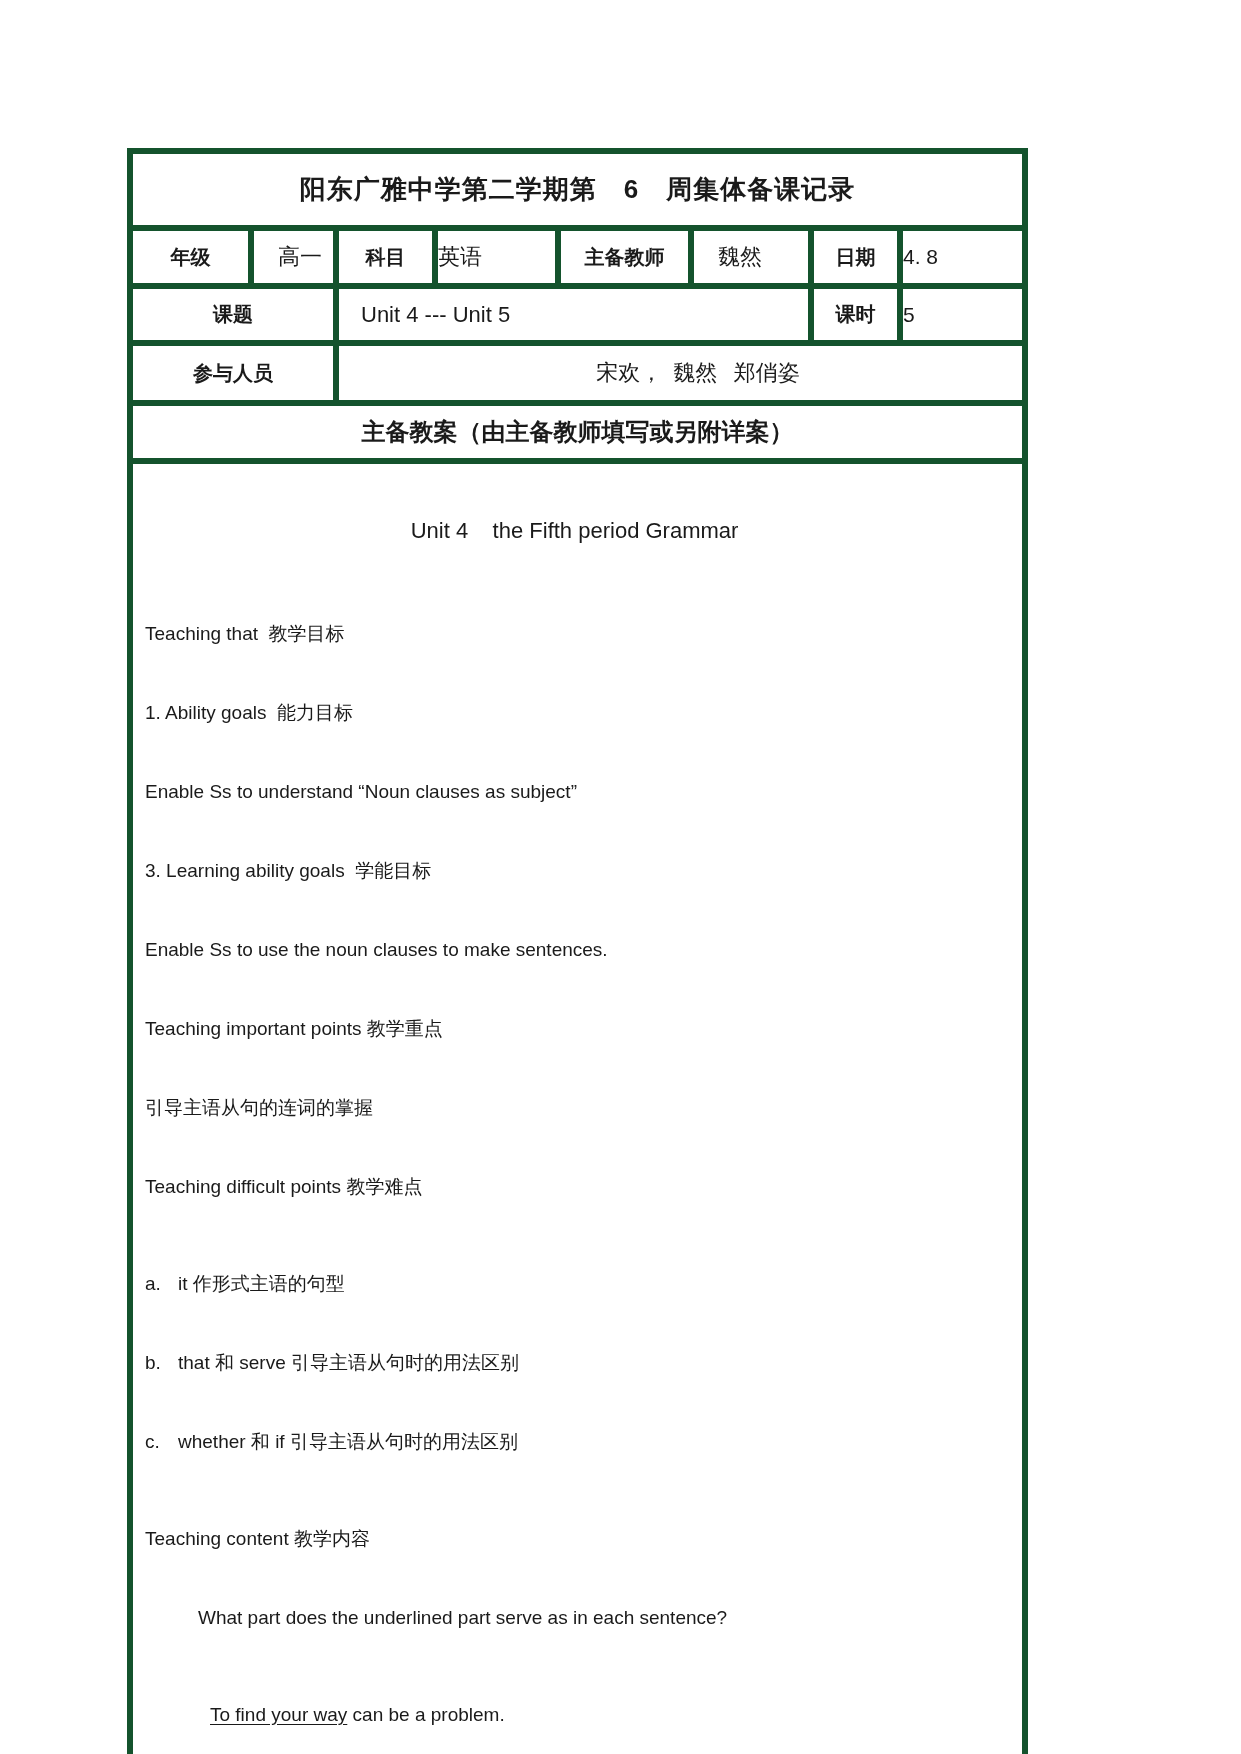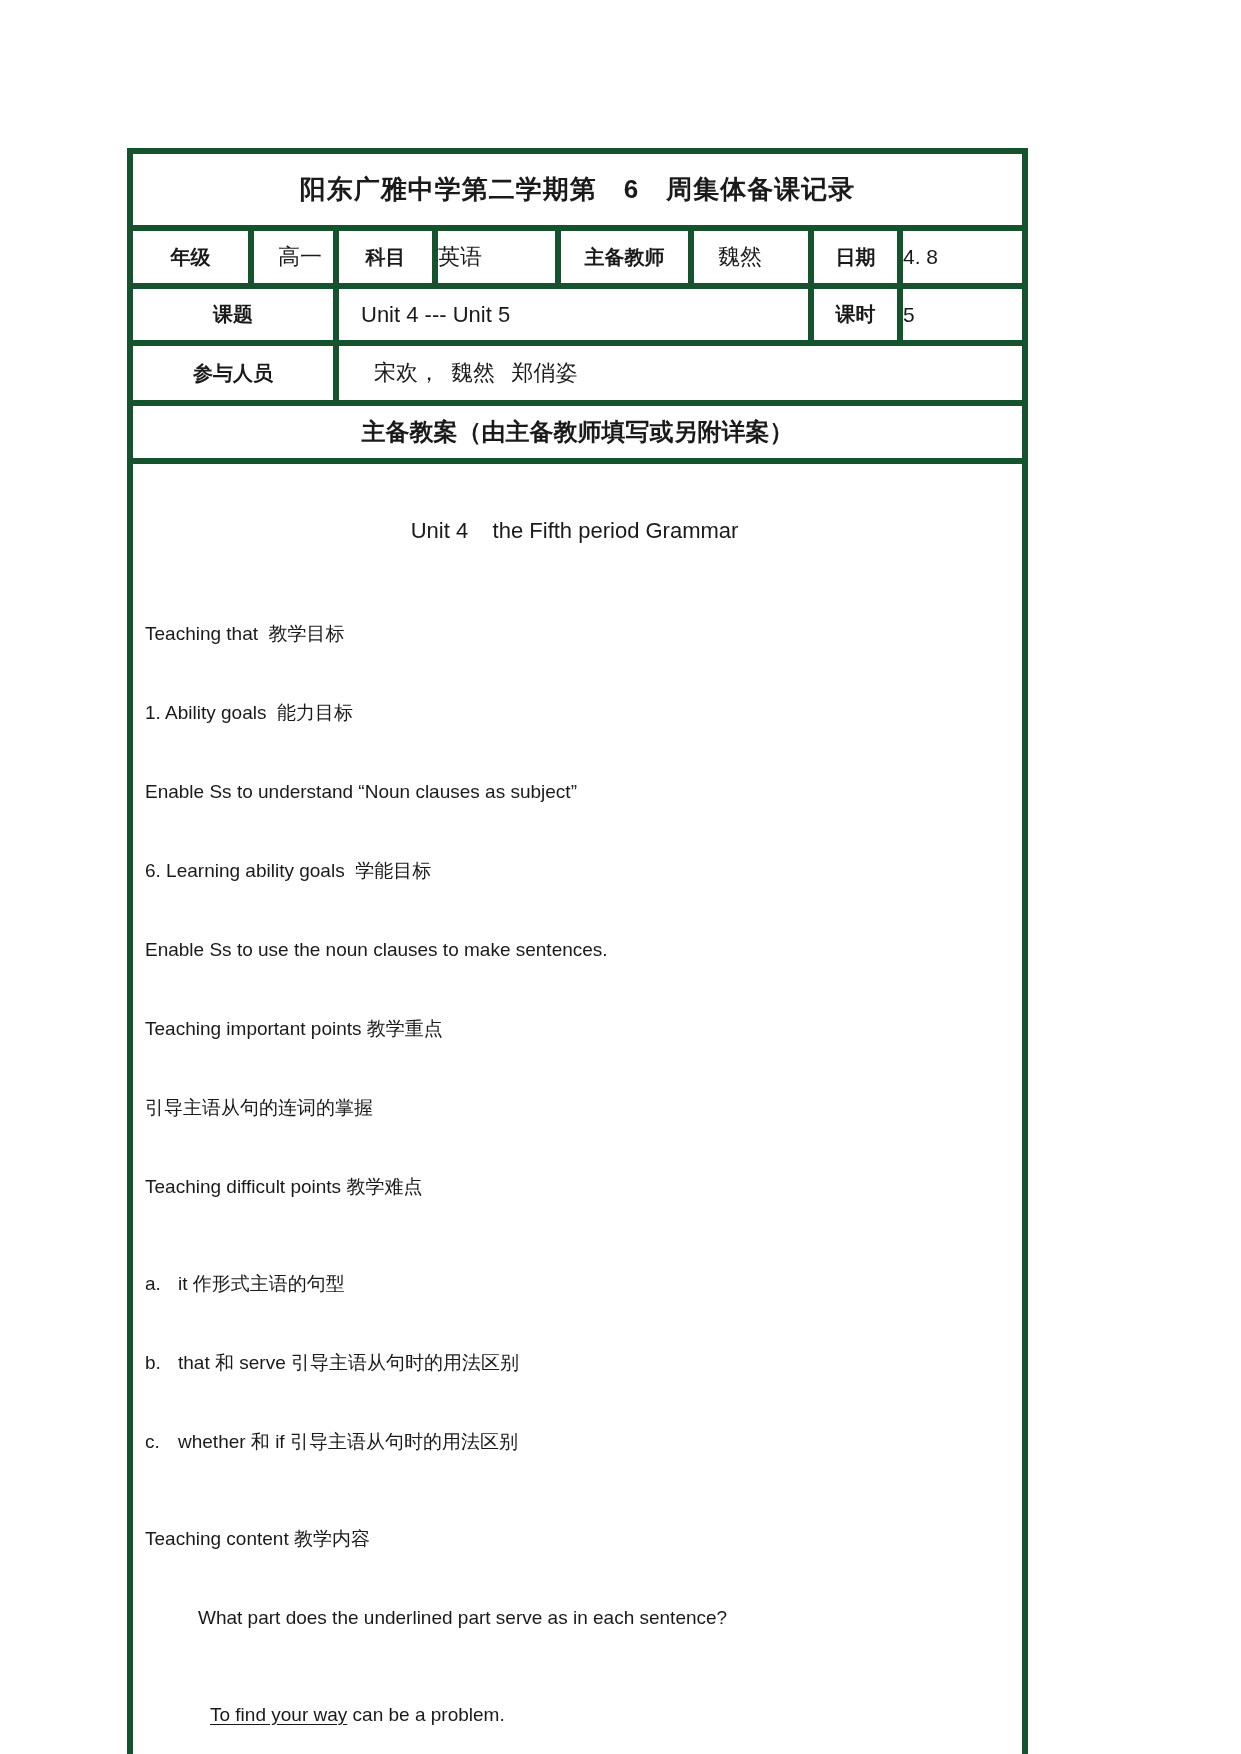--- a/index.html
+++ b/index.html
@@ -41,21 +41,21 @@
   .label {
     text-align: center;
     font-size: 20px;
     font-weight: bold;
   }
   .value { font-size: 22px; padding-left: 24px; }
   .value.serif { font-family: "Liberation Serif", "DejaVu Serif", serif; }
   .value.center { padding-left: 0; }
   .value.sans-num { font-size: 21px; }
   .value.pad-lg { padding-left: 22px; }
-  .value.pad-xl { padding-left: 35px; }
+  .value.pad-xl { padding-left: 35px; text-align: center; }
 
   .section-header {
     text-align: center;
     font-size: 24px;
     font-weight: bold;
   }
 
   .content {
     vertical-align: top !important;
     padding: 16px 18px 0 12px;
@@ -125,21 +125,21 @@
       <tr class="r-section">
         <td colspan="8" class="section-header">主备教案（由主备教师填写或另附详案）</td>
       </tr>
       <tr class="r-content">
         <td colspan="8" class="content">
           <p class="heading">Unit 4    the Fifth period Grammar</p>
 
           <p>Teaching that  教学目标</p>
           <p>1. Ability goals  能力目标</p>
           <p>Enable Ss to understand “Noun clauses as subject”</p>
-          <p>6. Learning ability goals  学能目标</p>
+          <p>3. Learning ability goals  学能目标</p>
           <p>Enable Ss to use the noun clauses to make sentences.</p>
           <p>Teaching important points 教学重点</p>
           <p>引导主语从句的连词的掌握</p>
           <p>Teaching difficult points 教学难点</p>
 
           <p class="list"><span class="marker">a.</span><span>it 作形式主语的句型</span></p>
           <p class="list"><span class="marker">b.</span><span>that 和 serve 引导主语从句时的用法区别</span></p>
           <p class="list"><span class="marker">c.</span><span>whether 和 if 引导主语从句时的用法区别</span></p>
 
           <p>Teaching content 教学内容</p>

